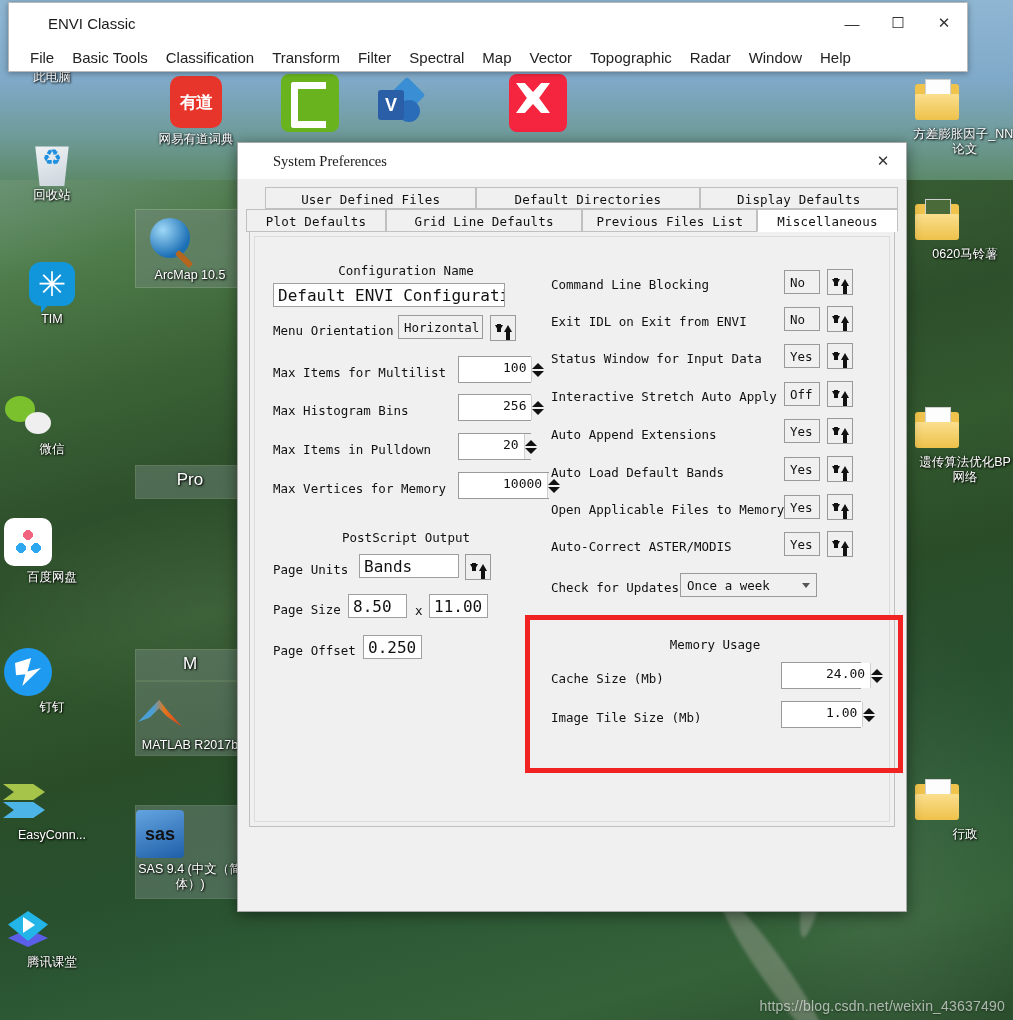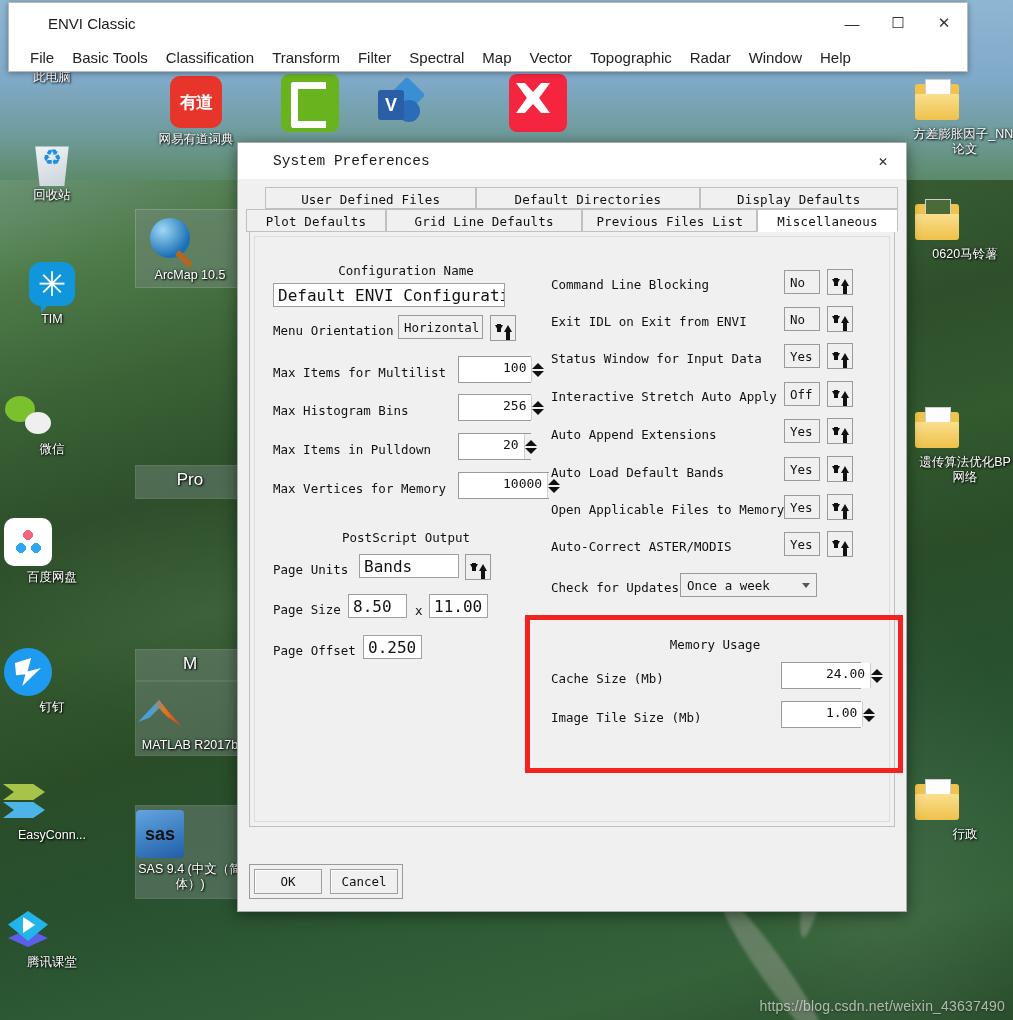--- a/index.html
+++ b/index.html
@@ -142,21 +142,21 @@
   #envi-menubar .mi { font-size:15px; color:#222; padding:2px 9px; white-space:nowrap; }
 
   
   #prefs {
     position:absolute; left:237px; top:142px; width:670px; height:770px;
     background:#f0f0f0; border:1px solid #a8a8a8;
     box-shadow:0 3px 14px rgba(0,0,0,.45);
     font-family:"DejaVu Sans Mono", monospace;
   }
   #prefs-titlebar { height:36px; background:#fff; display:flex; align-items:center; padding-left:9px;
-    font-family:Liberation Mono, monospace; }
+    font-family:Liberation Serif, serif; }
   #prefs-titlebar .app-ic{ width:18px;height:18px;margin-right:8px;}
   #prefs-title { font-size:14.5px; color:#1a1a1a; }
   #prefs-close { margin-left:auto; width:46px; height:36px; display:flex; align-items:center;
     justify-content:center; font-size:15px; color:#333; }
 
   #prefs-body { padding:8px 8px 0 8px; }
 
   
   .tabrow { display:flex; }
   .tabrow.row1 { margin-left:3px;padding-left:16px; }
@@ -556,19 +556,13 @@
           <span class="arrows">
               <span class="u"></span>
               <span class="d"></span>
             </span>
         </div>
 
       </div>
     </div>
   </div>
 
-  <div id="btnbar">
-    <div class="btngroup">
-      <div class="ibutton" style="width:68px;">OK</div>
-      <div class="ibutton" style="width:68px;">Cancel</div>
-    </div>
-  </div>
 </div>
 
 </body></html>

